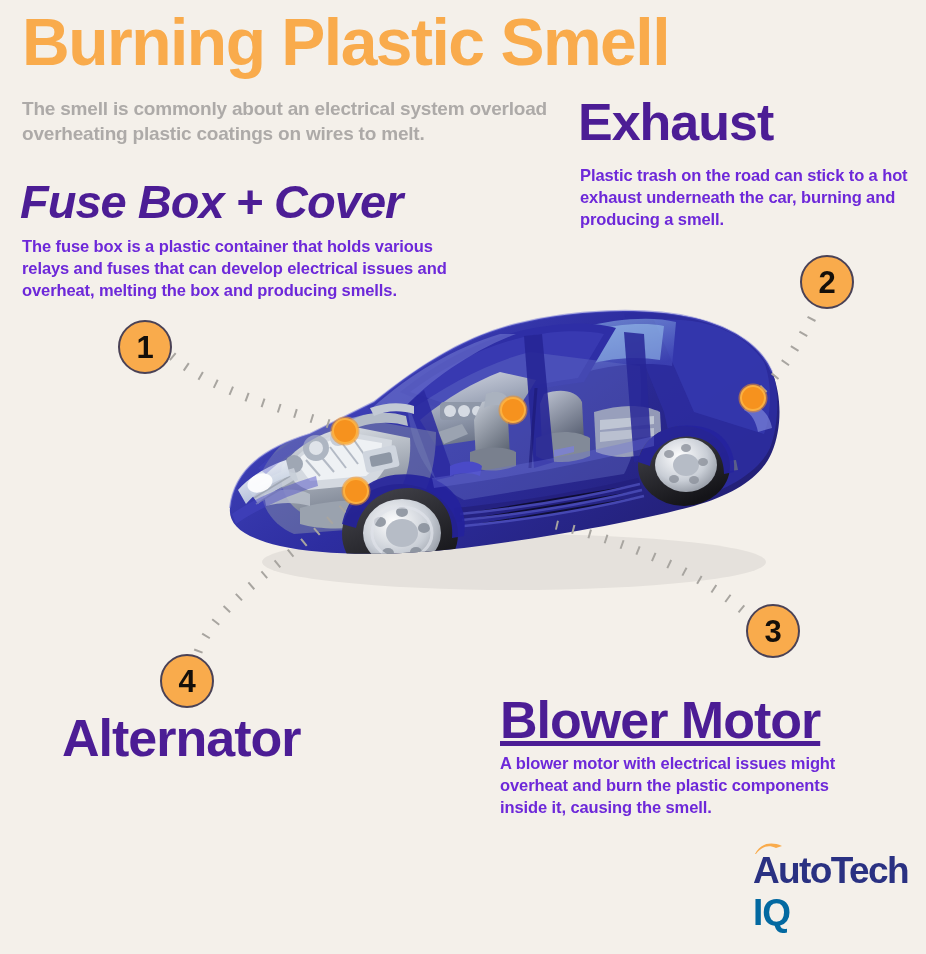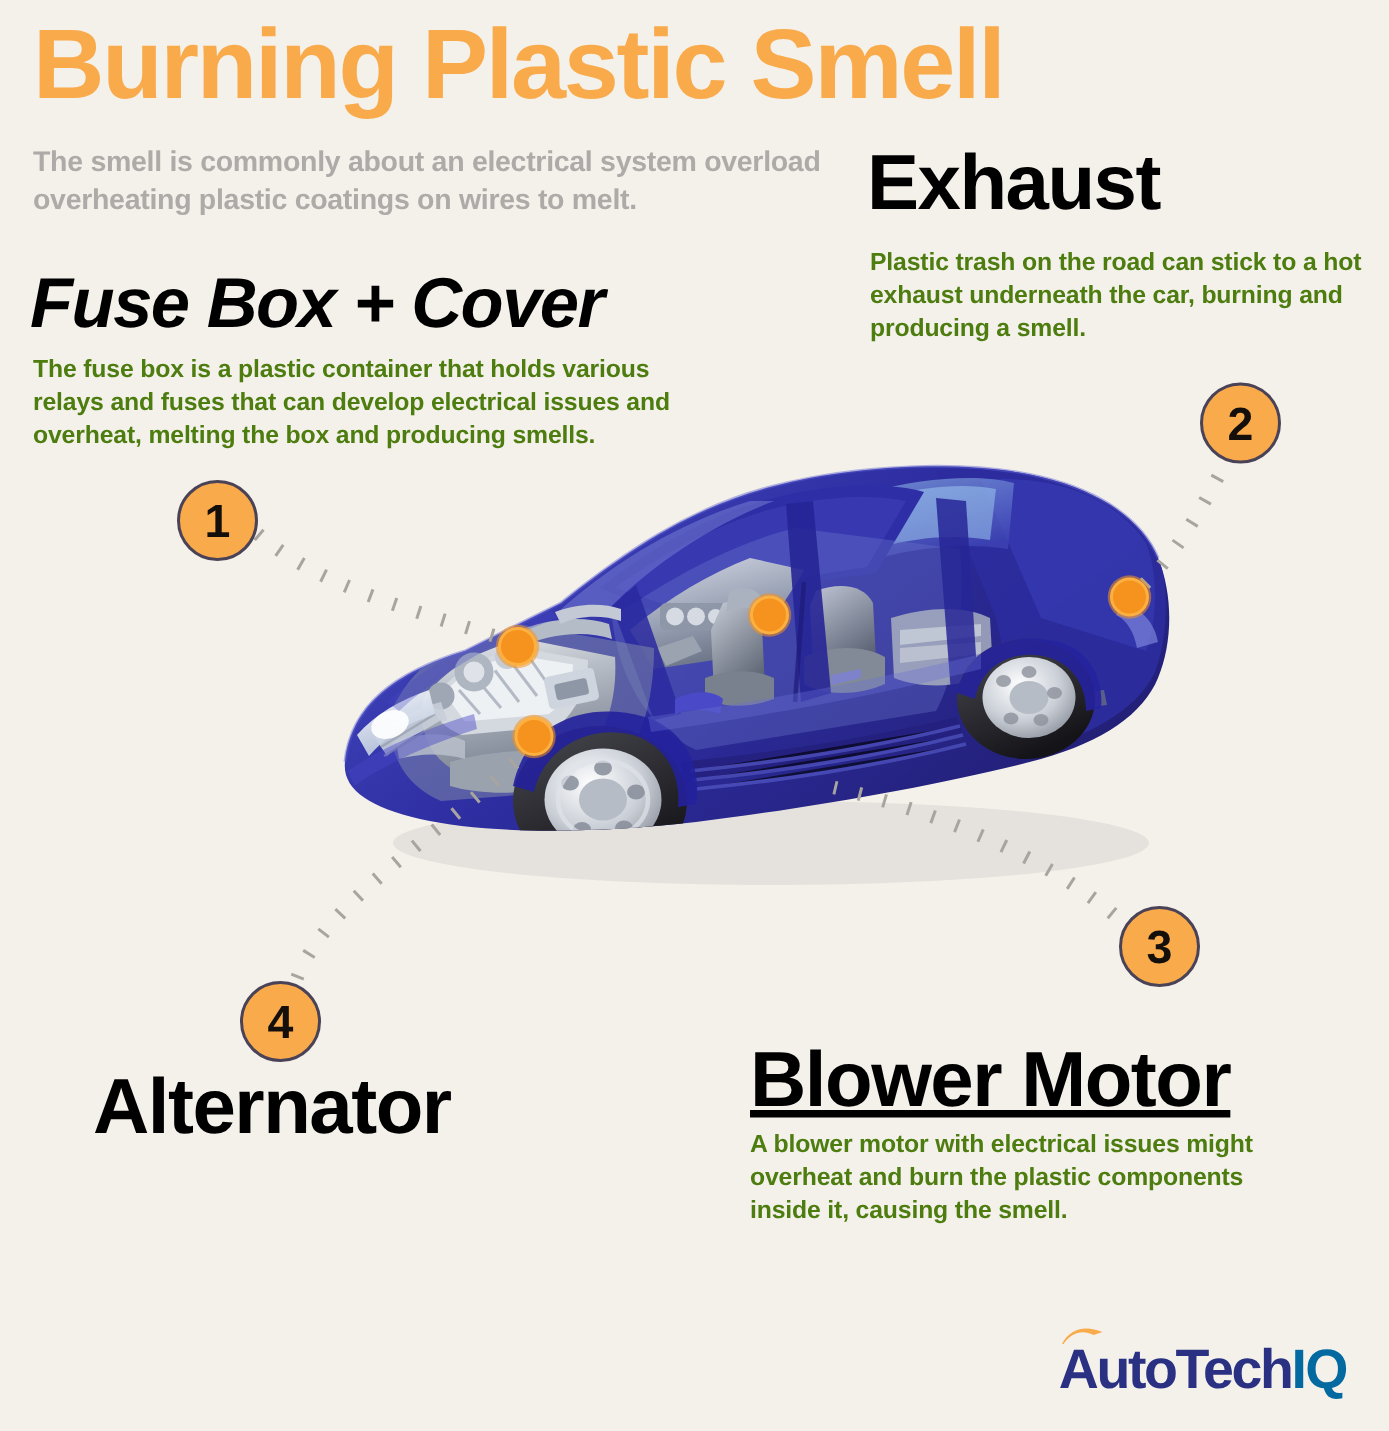--- a/index.html
+++ b/index.html
@@ -39,31 +39,31 @@
     font-weight: bold;
     line-height: 1.33;
     color: #adaaa8;
     letter-spacing: -0.2px;
   }
 
   
   .sec-head {
     position: absolute;
     font-weight: bold;
-    color: #000000;
+    color: #4c1d95;
     line-height: 1.0;
     white-space: nowrap;
     letter-spacing: -1px;
   }
   .sec-body {
     position: absolute;
     font-size: 16.5px;
     font-weight: bold;
     line-height: 1.34;
-    color: #4d7c0f;
+    color: #6d28d9;
     letter-spacing: -0.1px;
   }
 
   #fuse-head   { left: 20px;  top: 178px; font-size: 47px; font-style: italic; }
   #fuse-body   { left: 22px;  top: 235px; width: 455px; }
 
   #exh-head    { left: 578px; top: 96px;  font-size: 52px; }
   #exh-body    { left: 580px; top: 164px; width: 340px; }
 
   #alt-head    { left: 62px;  top: 712px; font-size: 52px; }
@@ -134,28 +134,29 @@
     fill: none;
     stroke: #a8a5a0;
     stroke-width: 9;
     stroke-linecap: butt;
     stroke-dasharray: 2 15;
   }
 
   
   #logo {
     position: absolute;
-    right: 28px;
+    right: 18px;
     bottom: 20px;
     display: flex;
     align-items: flex-start;
     font-size: 37px;
     font-weight: bold;
     letter-spacing: -1.6px;
     z-index: 50;
+    flex-direction: column;
   }
   #logo .auto { color: #2a3182; position: relative; }
   #logo .swoosh {
     position: absolute;
     left: 1px; top: -9px;
     width: 30px; height: 14px;
     overflow: visible;
   }
   #logo .iq { color: #0369a1; letter-spacing: -1px; }
 </style>

